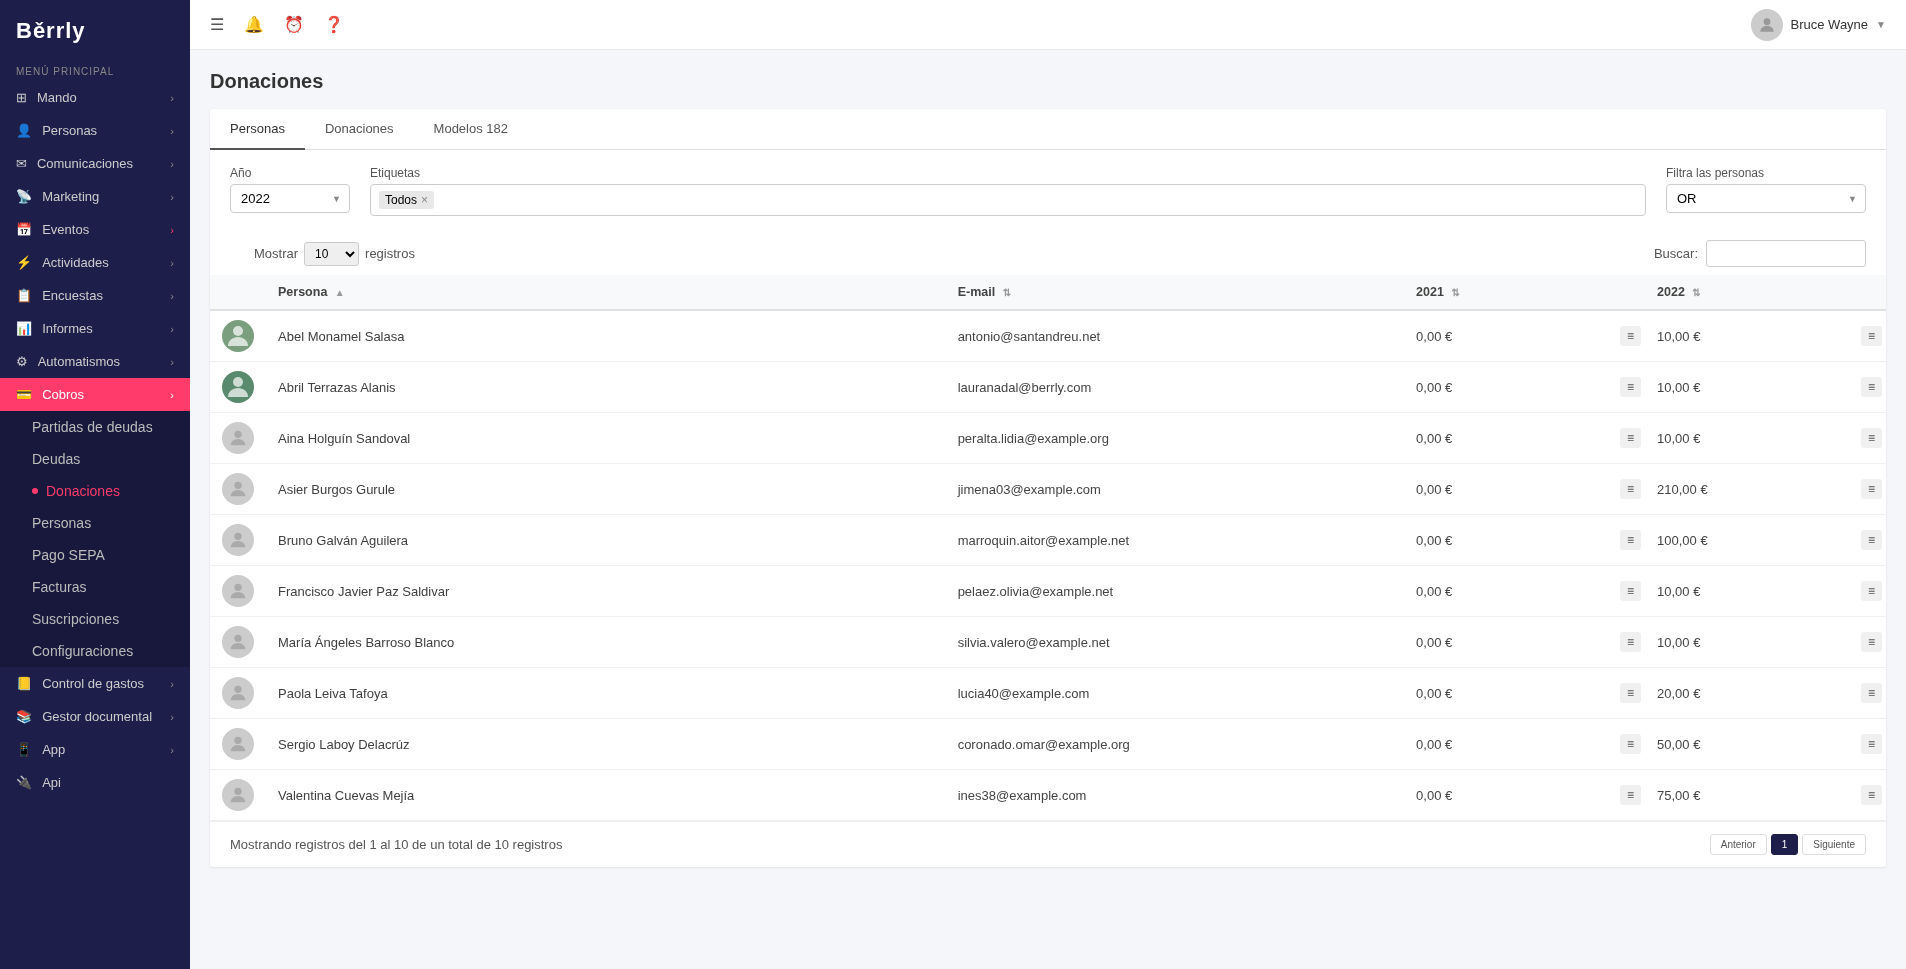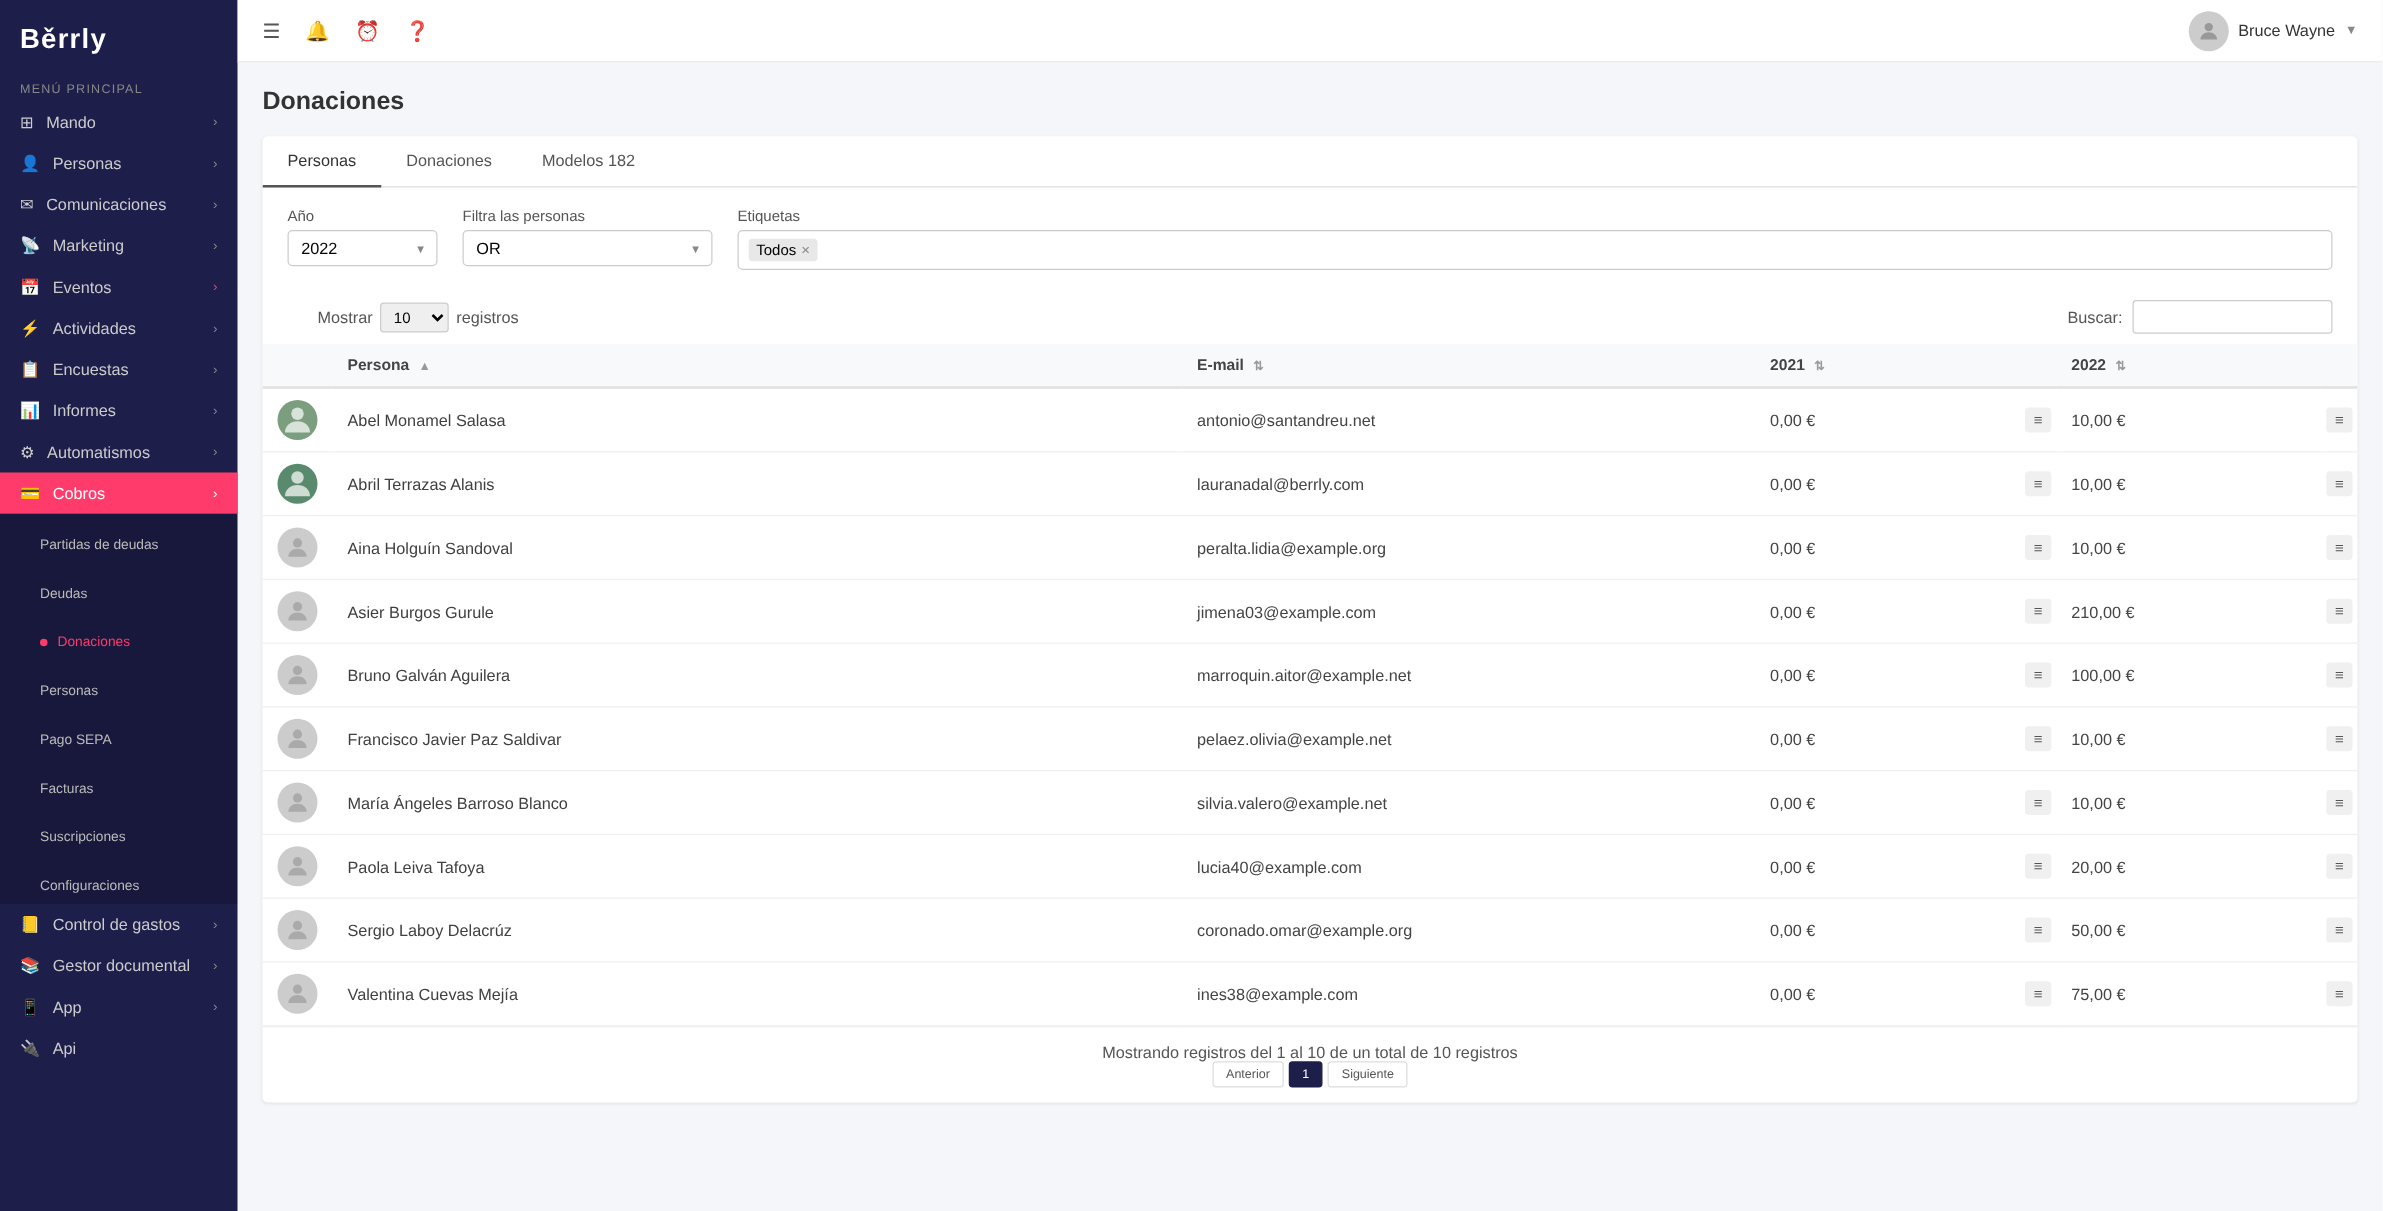--- a/index.html
+++ b/index.html
@@ -44,23 +44,22 @@
     .sidebar-item .item-left { display: flex; align-items: center; gap: 10px; }
     .sidebar-item .chevron { font-size: 11px; color: #888; }
 
     .sidebar-submenu { background: rgba(0,0,0,0.2); }
     .sidebar-subitem {
       display: flex;
       align-items: center;
       padding: 8px 16px 8px 32px;
       cursor: pointer;
       color: #bbb;
-      font-size: 11px;
+      font-size: 14px;
       gap: 8px;
-      margin-top: 11px;
     }
     .sidebar-subitem.active { color: #ff3b6b; }
     .sidebar-subitem .dot { width: 6px; height: 6px; border-radius: 50%; background: #ff3b6b; }
 
     
     #main {
       flex: 1;
       display: flex;
       flex-direction: column;
       overflow: hidden;
@@ -251,21 +250,20 @@
 
     
     .pagination-bar {
       padding: 12px 20px;
       display: flex;
       align-items: center;
       justify-content: space-between;
       font-size: 13px;
       color: #555;
       border-top: 1px solid #f0f0f0;
-      flex-direction: column;
     }
     .pagination { display: flex; align-items: center; gap: 4px; }
     .page-btn {
       padding: 4px 10px;
       border: 1px solid #ddd;
       border-radius: 3px;
       background: #fff;
       cursor: pointer;
       font-size: 10px;
       color: #555;
@@ -463,36 +461,36 @@
           <label class="filter-label">Año</label>
           <div class="select-wrapper">
             <select class="filter-select">
               <option>2020</option>
               <option>2021</option>
               <option selected="">2022</option>
               <option>2023</option>
             </select>
           </div>
         </div>
+        <div class="filter-group etiquetas-field">
+          <label class="filter-label">Etiquetas</label>
+          <div class="etiquetas-input">
+            <span class="tag">
+              <span>Todos</span>
+              <span class="tag-remove">×</span>
+            </span>
+          </div>
+        </div>
         <div class="filter-group">
           <label class="filter-label">Filtra las personas</label>
           <div class="select-wrapper">
             <select class="filter-select filter-select-wide">
               <option selected="">OR</option>
               <option>AND</option>
             </select>
-          </div>
-        </div>
-        <div class="filter-group etiquetas-field">
-          <label class="filter-label">Etiquetas</label>
-          <div class="etiquetas-input">
-            <span class="tag">
-              <span>Todos</span>
-              <span class="tag-remove">×</span>
-            </span>
           </div>
         </div>
       </div>
 
       <div class="table-controls">
         <div class="show-entries">
           <span>Mostrar</span>
           <select class="entries-select">
             <option selected="">10</option>
             <option>25</option>

